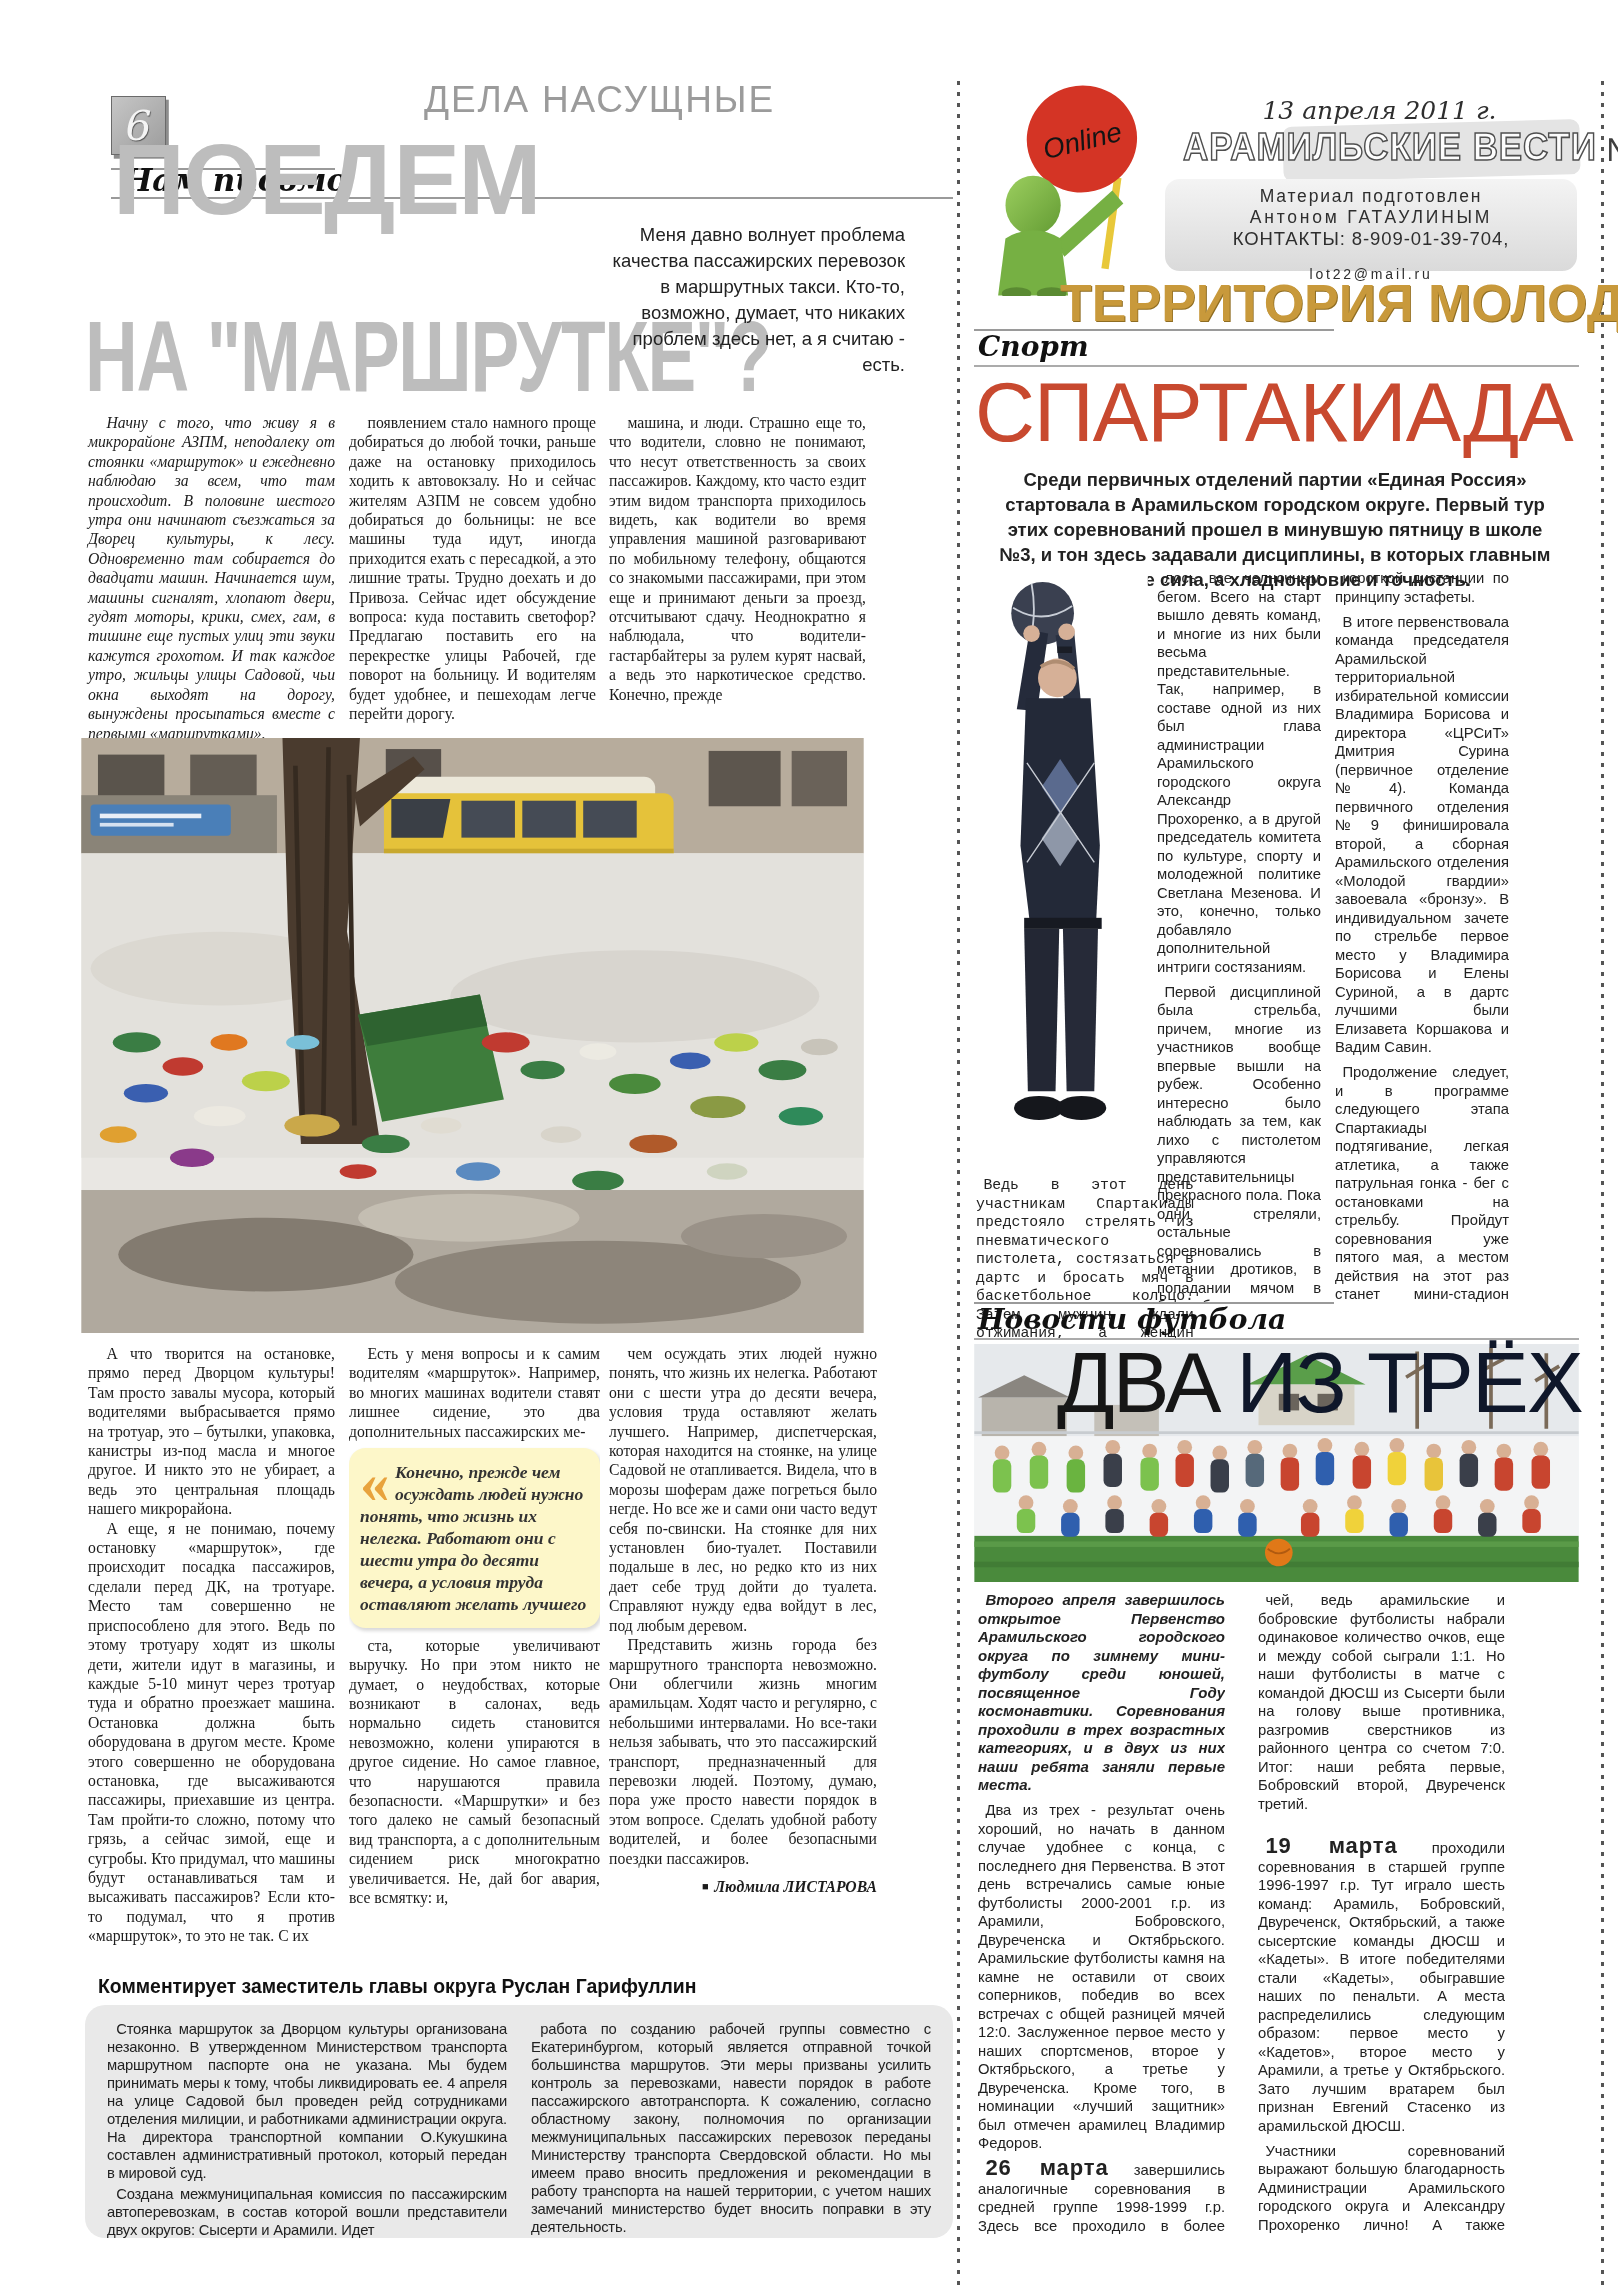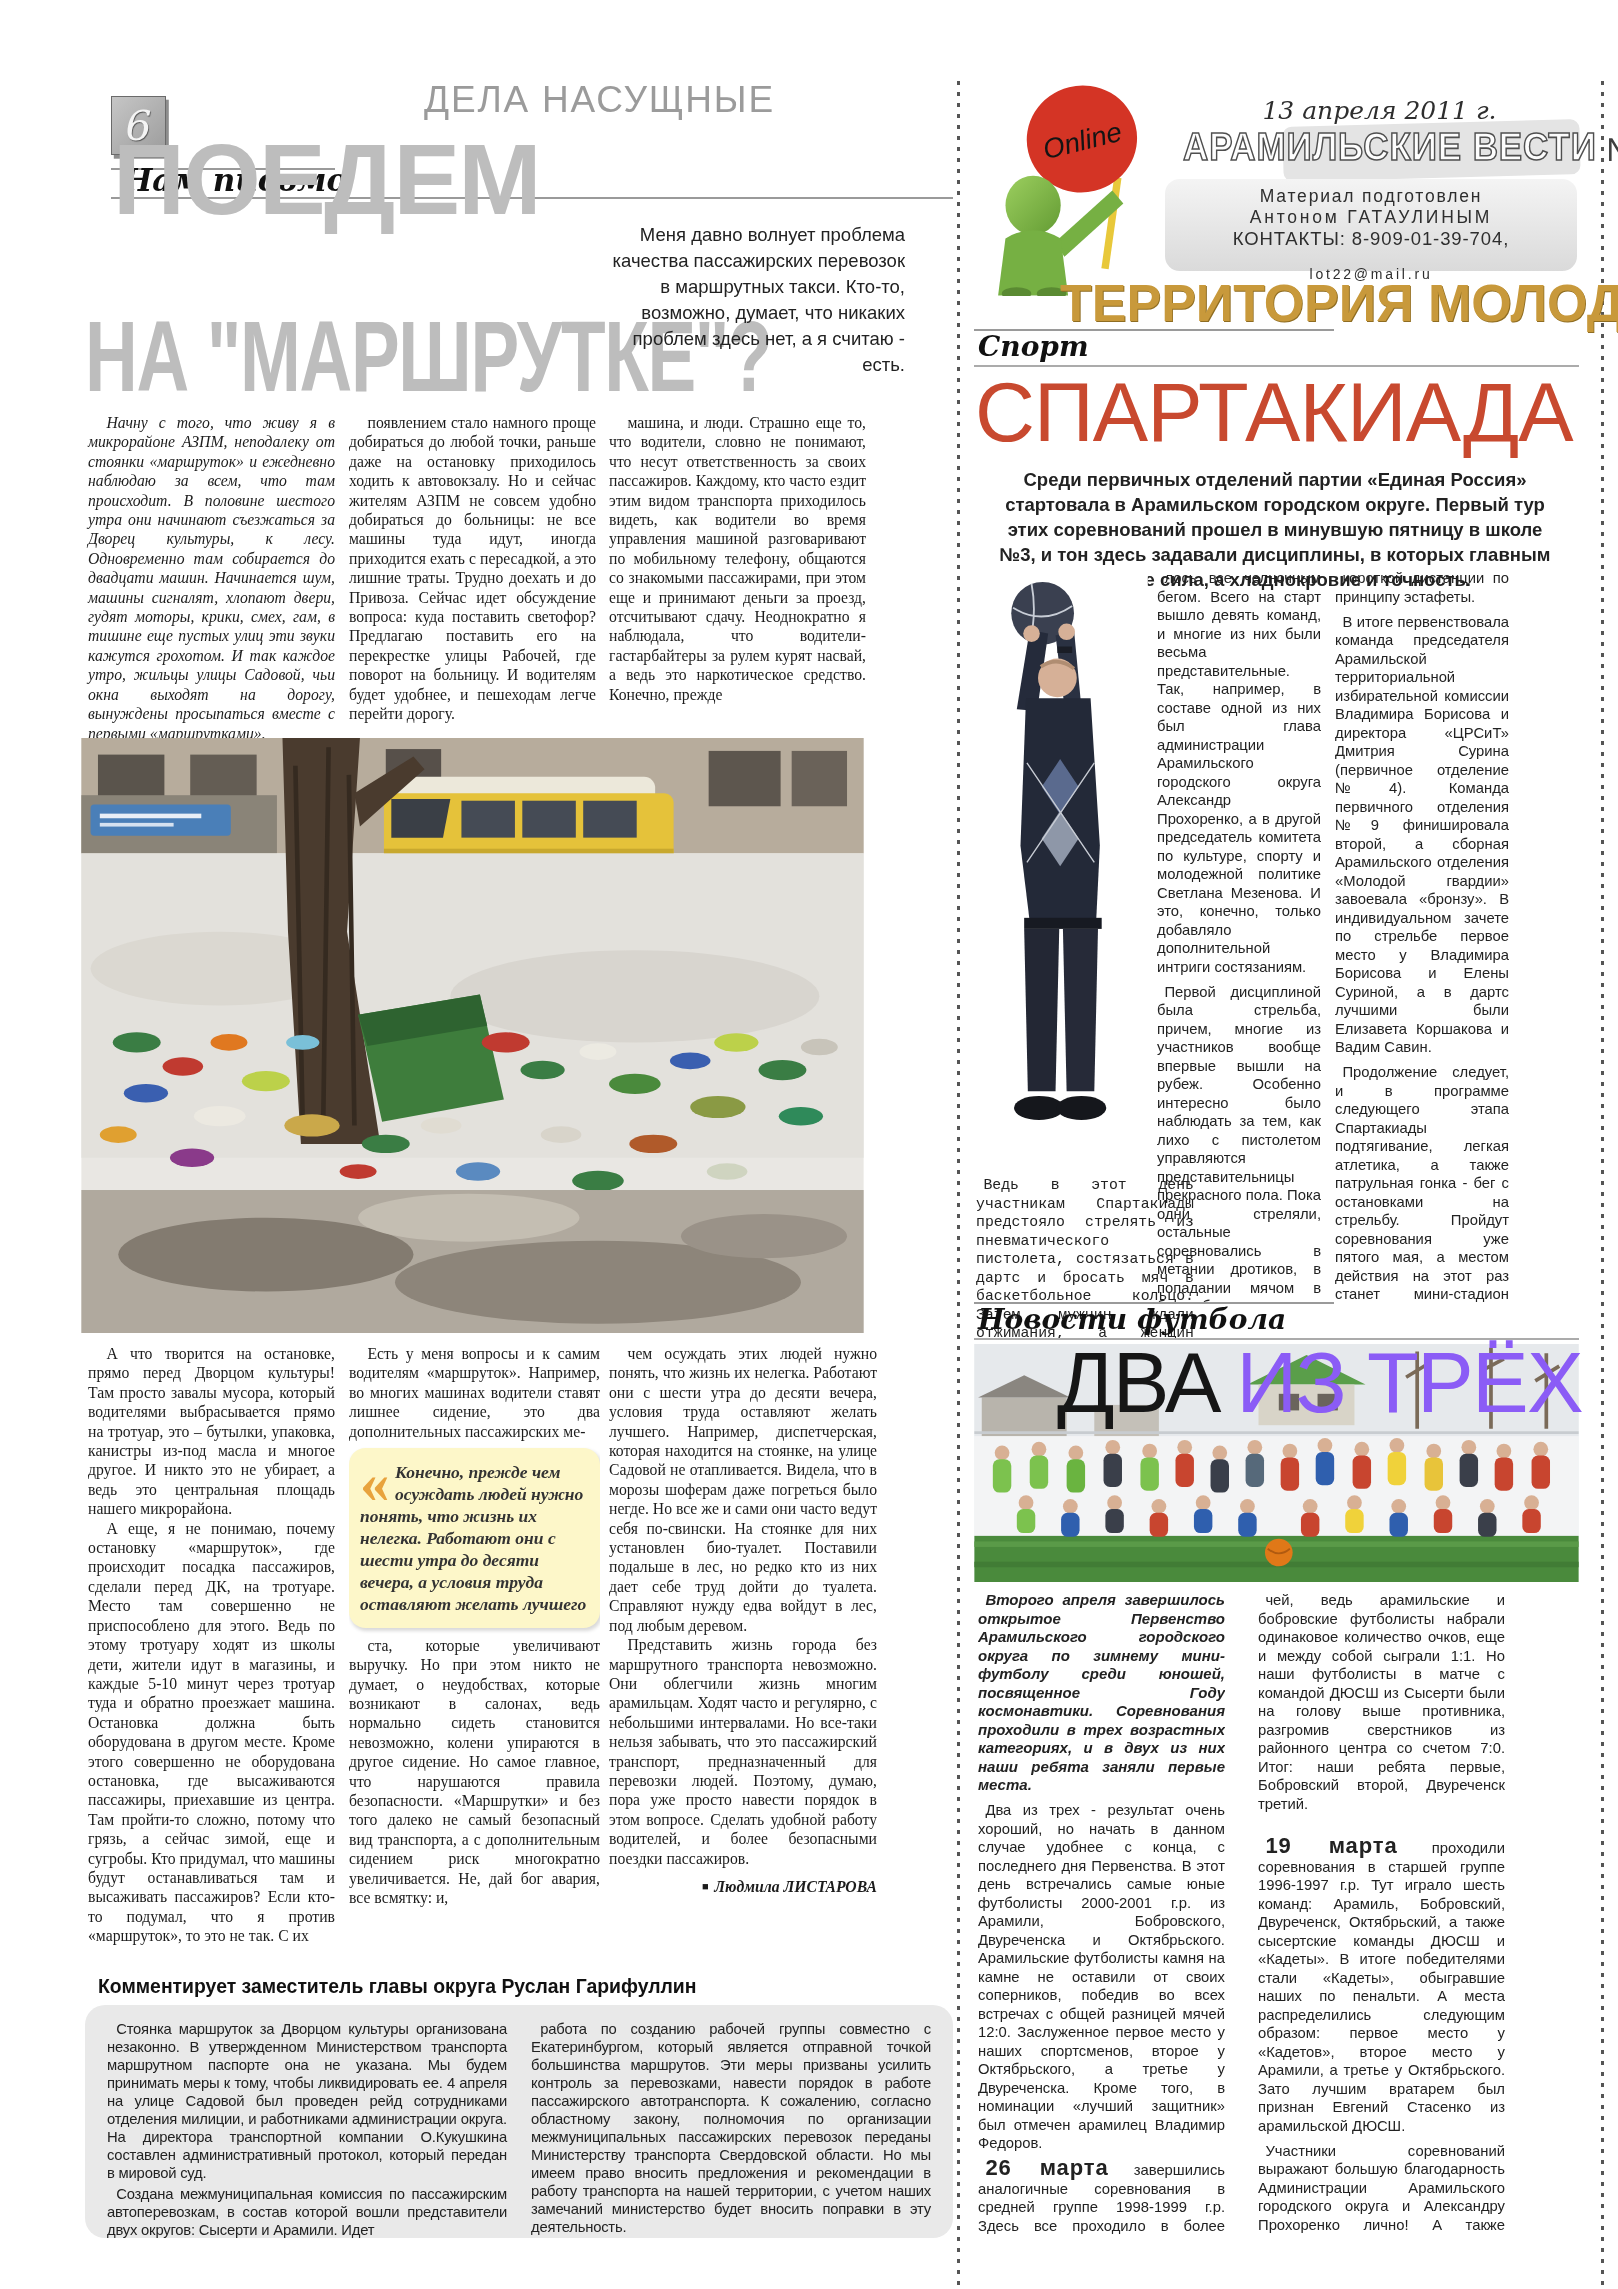--- a/index.html
+++ b/index.html
@@ -53,21 +53,21 @@
     text-align:center; padding-top:6.5px; color:#2e2e2e; font-weight:normal;
   }
   .contacts-box .l1 { font-size:17.5px; letter-spacing:1.8px; }
   .contacts-box .l2 { font-size:17.5px; letter-spacing:2.8px; }
   .contacts-box .l3 { font-size:18.5px; letter-spacing:0.9px; }
   .contacts-box .l4 { font-size:14px; letter-spacing:2.8px;margin-top:16px; }
   .youth-banner { font-size:52px; font-weight:bold; color:#c8993b; text-shadow:0.9px 0.9px 0 #8f6d22; white-space:nowrap; }
   .sport-headline { font-size:83px; font-weight:400; color:#c8492f; letter-spacing:-0.9px; white-space:nowrap; line-height:1; }
   .sport-lead { font-size:18.5px; line-height:25px; font-weight:bold; text-align:center; color:#222; }
   .fb-headline { font-size:85px; font-weight:400; letter-spacing:-1.8px; white-space:nowrap; line-height:1; z-index:3; }
-  .fb-black { color:#161616; } .fb-blue { color:#8b5cf6; margin-left:16.6px;margin-top:32px; }
+  .fb-black { color:#161616; } .fb-blue { color:#0f172a; margin-left:16.6px;margin-top:32px; }
   .date-big { font-weight:bold; font-size:22px; letter-spacing:0.9px; }
   
   .comment-heading { font-size:19.4px; font-weight:bold; color:#111; }
   .comment-box {
     background:#e9e9e9; border-radius:20px; padding:14.8px 22px;
     display:flex; gap:24px; overflow:hidden;
   }
   .comment-box .ccol { flex:1; font-size:14.8px; line-height:18px; letter-spacing:-0.2px; text-align:justify; color:#222; }
   .comment-box .ccol p { margin-bottom:3.7px; text-indent:9.2px; }
   .clip { overflow:hidden; }

